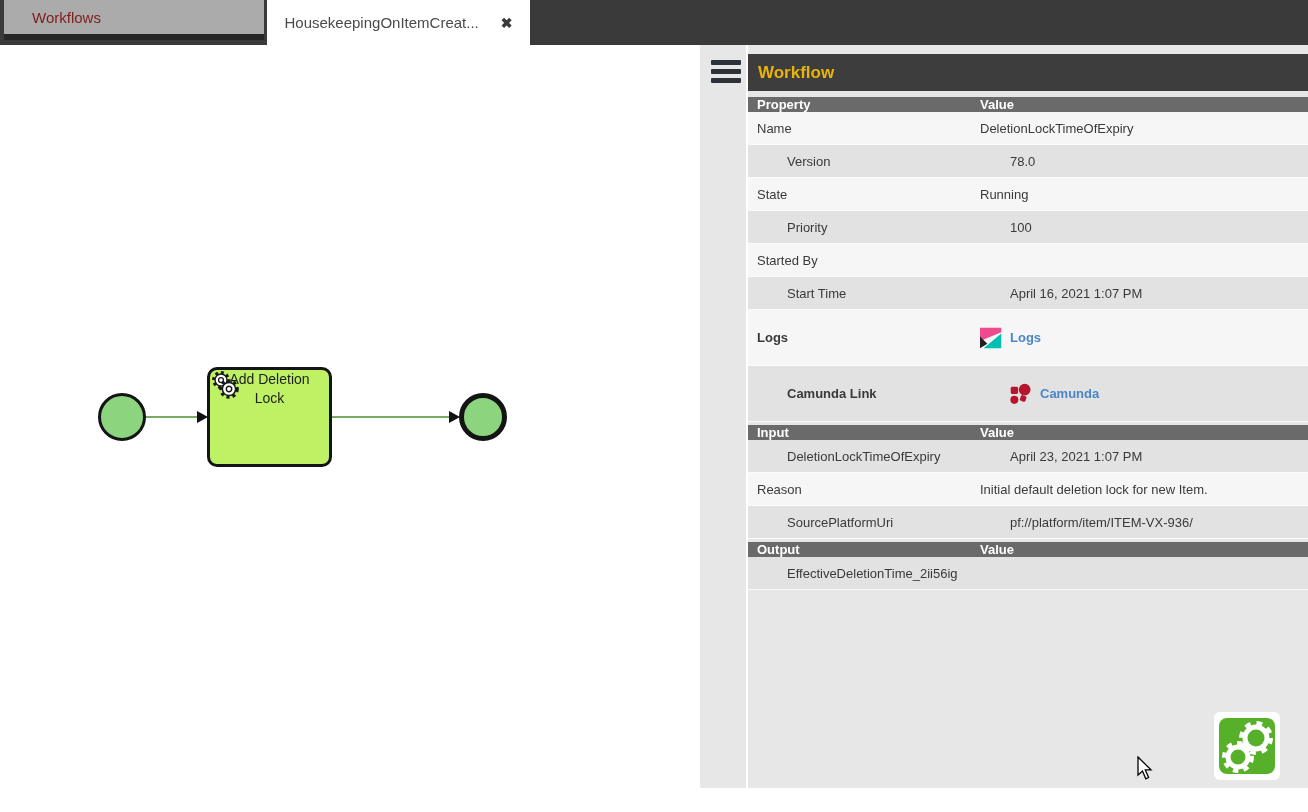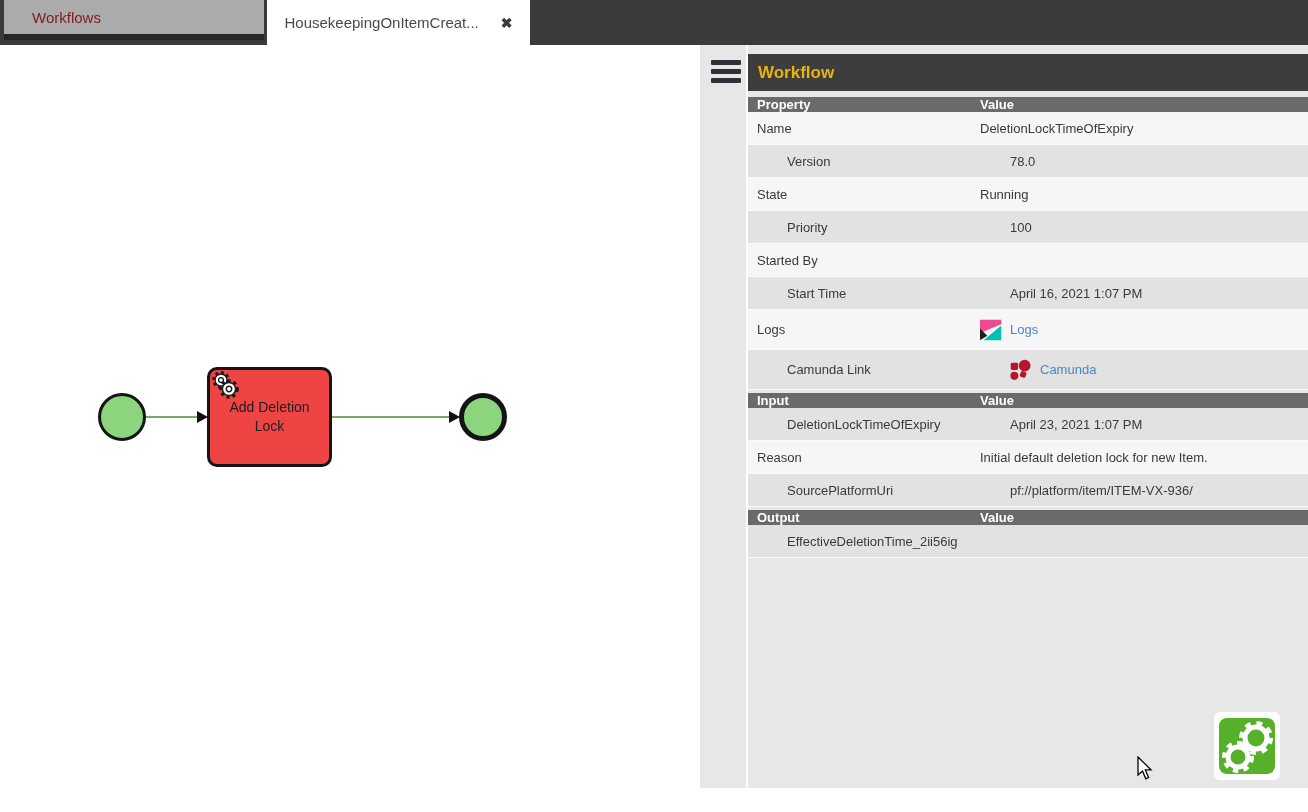--- a/index.html
+++ b/index.html
@@ -15,22 +15,22 @@
   .tab-active { left:267px; top:0; width:263px; height:45px; background:#ffffff;
                 color:#4a4a4a; font-size:15px; display:flex; align-items:center;
                 justify-content:center; gap:20px; }
   .tab-close { color:#3a3a3a; font-size:14px; font-weight:bold; margin-left:2px; cursor:pointer; }
 
   
   .canvas { left:0; top:45px; width:700px; height:767px; background:#ffffff; }
   .evt { border-radius:50%; background:#8cd47e; }
   .start-evt { left:98px; top:348px; width:48px; height:48px; border:3px solid #141414; }
   .end-evt   { left:459px; top:348px; width:48px; height:48px; border:5px solid #141414; }
-  .task { left:207px; top:322px; width:125px; height:100px; background:#ef4444;
-          border:3px solid #141414; border-radius:10px; display:flex; align-items:center;
+  .task { left:207px; top:322px; width:125px; height:100px; background:#bef264;
+          border:3px solid #141414; border-radius:10px; display:flex; 
           justify-content:center; }
   .task-label { width:104px; text-align:center; font-size:14px; color:#1e1e1e; line-height:1.35; }
   .flow-line { height:2px; background:#74ad63; top:371px; }
   .flow1 { left:146px; width:52px; }
   .flow2 { left:332px; width:118px; }
   .arrowhead { width:0; height:0; border-top:6px solid transparent;
                border-bottom:6px solid transparent; border-left:11px solid #111; top:366px; }
   .ah1 { left:197px; } .ah2 { left:449px; }
   .gear-marker { left:211px; top:326px; }
 
@@ -41,21 +41,21 @@
   .hamburger div { height:5px; background:#2d3238; margin-bottom:4px; border-radius:1px; }
   .panel-title { left:748px; top:54px; width:560px; height:37px; background:#3d3d3d;
                  color:#eab308; font-size:17px; font-weight:bold; display:flex;
                  align-items:center; padding-left:10px; }
   .ptable { left:748px; top:97px; width:560px; }
   .thead { height:15px; background:#6a6a6a; color:#ffffff; font-size:13px; font-weight:bold;
            display:flex; align-items:center; }
   .thead.gap { margin-top:3px; }
   .row { height:33px; display:flex; align-items:center; font-size:13px; color:#3a3a3a;
          border-bottom:1px solid #fbfbfb; }
-  .row.tall { height:40px; }
+  .row.tall { height:56px;font-weight:bold; }
   .bg-light { background:#f6f6f6; }
   .bg-mid   { background:#e2e2e2;padding-left:30px; }
   .c1 { width:232px; padding-left:9px; flex:none; }
   .c2 { flex:1; display:flex; align-items:center; gap:8px; }
   .link { color:#4a86c8; text-decoration:none; cursor:pointer; }
   .rowicon { display:inline-flex; width:22px; height:22px; }
 
   
   .logo-box { left:1214px; top:712px; width:66px; height:68px; background:#ffffff;
               border-radius:6px; display:flex; align-items:center; justify-content:center; }

